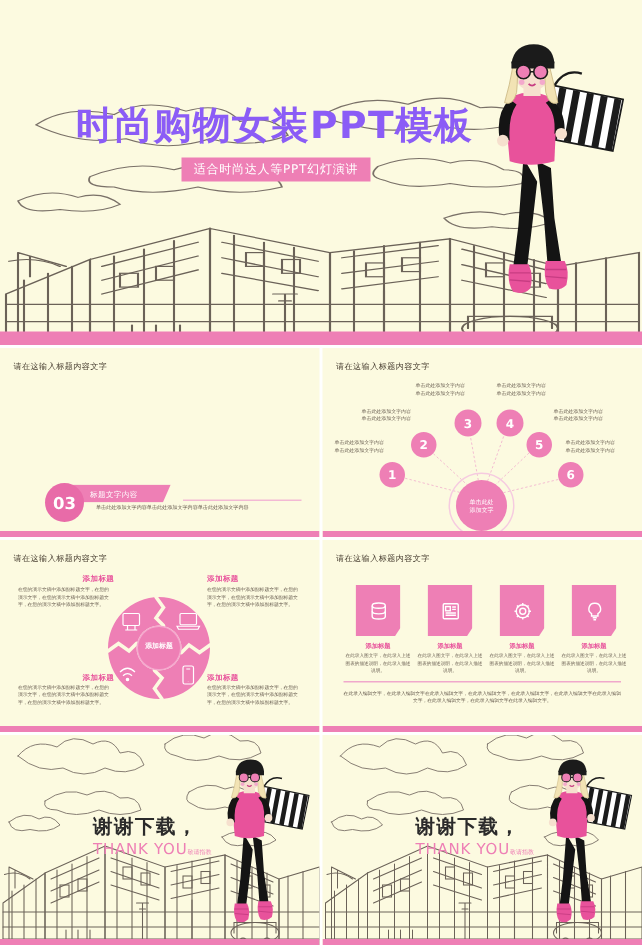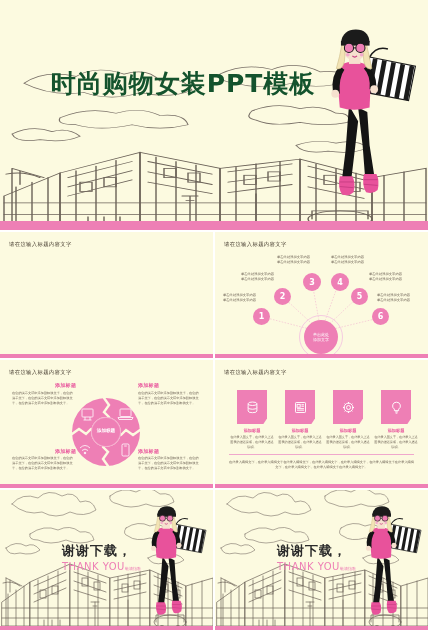--- a/index.html
+++ b/index.html
@@ -30,21 +30,21 @@
   
   .sketch { position:absolute; inset:0; }
   .sketch svg { width:100%; height:100%; display:block; }
 
   
   .title-wrap {
     position:absolute; left:0; right:0; top:70px;
     text-align:center; padding-left:8px;
   }
   .main-title {
-    font-size:25px; font-weight:bold; color:#14532d;
+    font-size:25px; font-weight:bold; color:#8b5cf6;
     letter-spacing:1px; line-height:1.1;
     padding-right:70px;
   }
   .sub-badge {
     display:inline-block; margin-top:7px;
     background:#EE7FB5; color:#ffffff;
     font-size:8px; padding:2px 8px 3px;
     letter-spacing:.5px;
     position:relative; left:-34px;
   }
@@ -258,36 +258,43 @@
     <div class="sketch">
       <svg viewBox="0 0 428 230" preserveAspectRatio="none">
         <g transform="translate(0,58) scale(2.0,1.15)">
           <use href="#def-city"></use>
         </g>
       </svg>
     </div>
 
     <div class="title-wrap">
       <div class="main-title">时尚购物女装PPT模板</div>
+      <div class="sub-badge">适合时尚达人等PPT幻灯演讲</div>
     </div>
 
     <div class="girl" style="right:8px; top:18px; width:110px; height:195px;">
       <svg viewBox="0 0 96 146" width="110" height="195">
           <use href="#def-girl"></use>
         </svg>
     </div>
 
     <div class="pinkbar"></div>
   </div>
 
   <div class="slide">
     <div class="s-head">请在这输入标题内容文字</div>
 
 
 
+    <div class="num-row" style="top:90px;">
+      <div class="rule"></div>
+      <div class="tag">标题文字内容</div>
+      <div class="desc">单击此处添加文字内容单击此处添加文字内容单击此处添加文字内容</div>
+      <div class="bubble">03</div>
+    </div>
 
     <div class="pinkbar thin"></div>
   </div>
 
   <div class="slide">
     <div class="s-head">请在这输入标题内容文字</div>
 
     <svg class="radial" viewBox="0 0 213 126">
       <g stroke="#F0A8CC" stroke-width="0.5" fill="none" stroke-dasharray="1.6 1.4">
         <line x1="106" y1="100" x2="48" y2="85"></line>

